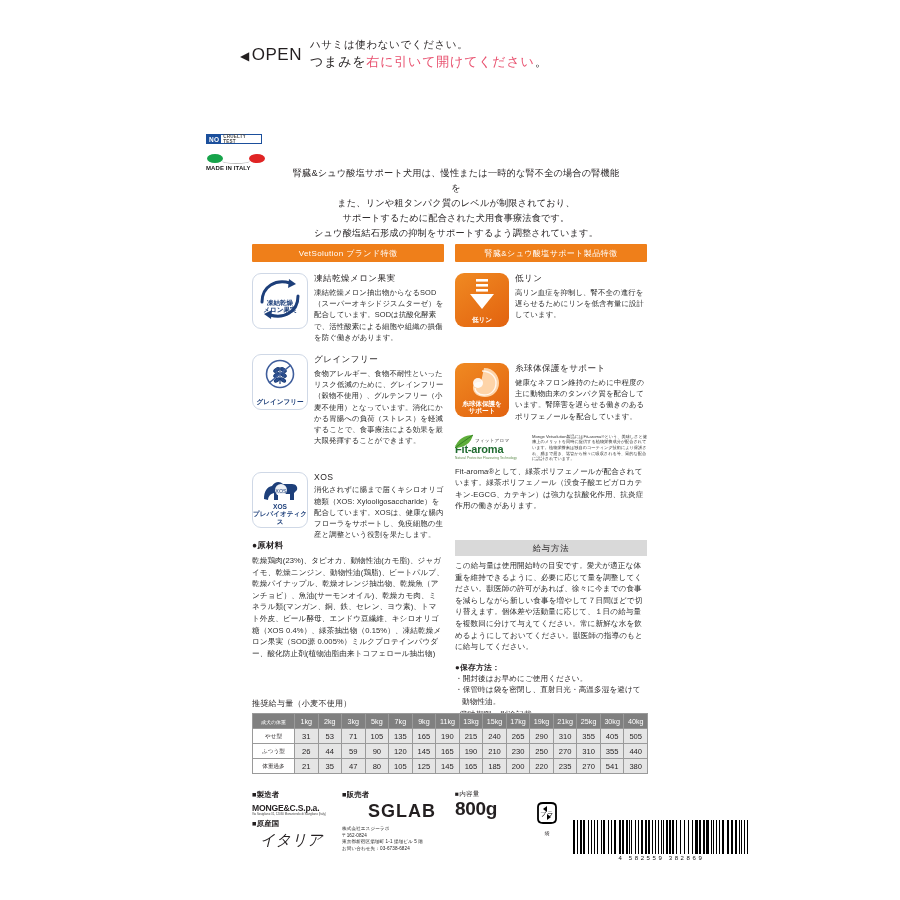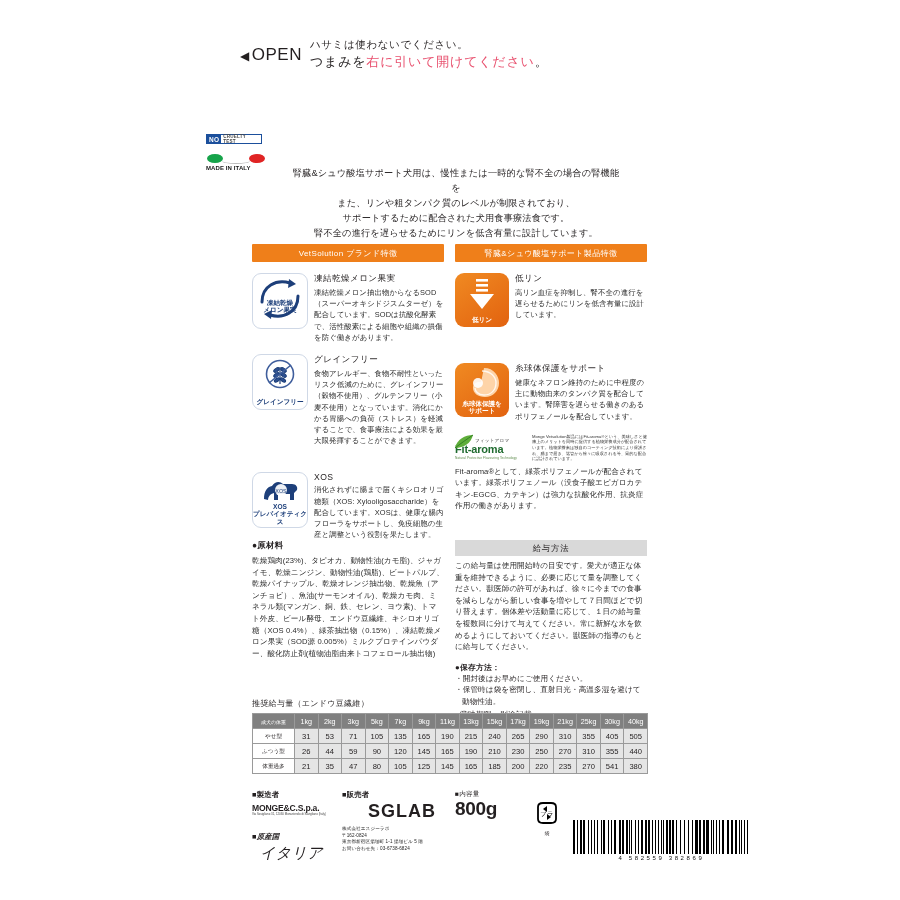--- a/index.html
+++ b/index.html
@@ -192,21 +192,21 @@
         <span class="dot red"></span>
       </div>
       <div class="italy-text">MADE IN ITALY</div>
     </div>
   </div>
 
   <div class="intro">
     <div>腎臓&amp;シュウ酸塩サポート犬用は、慢性または一時的な腎不全の場合の腎機能を</div>
     <div>また、リンや粗タンパク質のレベルが制限されており、</div>
     <div>サポートするために配合された犬用食事療法食です。</div>
-    <div>腎不全の進行を遅らせるためにリンを低含有量に設計しています。</div>
+    <div>シュウ酸塩結石形成の抑制をサポートするよう調整されています。</div>
   </div>
 
   <div class="features">
     <div class="feat-cols">
 
       <div class="feat-col">
         <div class="sec-head">VetSolution ブランド特徴</div>
 
         <div class="feat-item">
           <div class="icon-box blue">
@@ -337,21 +337,21 @@
       <div class="feed-body">この給与量は使用開始時の目安です。愛犬が適正な体重を維持できるように、必要に応じて量を調整してください。獣医師の許可があれば、徐々に今までの食事を減らしながら新しい食事を増やして７日間ほどで切り替えます。個体差や活動量に応じて、１日の給与量を複数回に分けて与えてください。常に新鮮な水を飲めるようにしておいてください。獣医師の指導のもとに給与してください。</div>
       <div class="store-head">●保存方法：</div>
       <div class="store-line">・開封後はお早めにご使用ください。</div>
       <div class="store-line">・保管時は袋を密閉し、直射日光・高温多湿を避けて</div>
       <div class="store-line indent">動物性油。</div>
       <div class="store-head" style="font-weight:normal;margin-top:2px;">●賞味期限：別途記載</div>
     </div>
   </div>
 
   <div class="table-wrap">
-    <div class="table-caption">推奨給与量（エンドウ豆繊維）</div>
+    <div class="table-caption">推奨給与量（小麦不使用）</div>
     <table class="feed">
       <colgroup>
           <col class="c0">
         </colgroup>
       <thead>
           <tr id="thead-row">
             <th class="first">成犬の体重</th>
             <th>1kg</th>
             <th>2kg</th>
             <th>3kg</th>
@@ -426,21 +426,21 @@
           </tr>
         </tbody>
     </table>
   </div>
 
   <div class="footer">
     <div class="f-col-a">
       <div class="f-head">■製造者</div>
       <div class="monge-name">MONGE&amp;C.S.p.a.</div>
       <div class="monge-fine">Via Savigliano 31, 12030 Monasterolo di Savigliano (Italy)</div>
-      <div class="f-head" style="margin-top:15px;font-style:italic;">■原産国</div>
+      <div class="f-head" style="margin-top:2px;">■原産国</div>
       <div class="country">イタリア</div>
     </div>
     <div class="f-col-b">
       <div class="f-head">■販売者</div>
       <div class="sglab">SGLAB</div>
       <div class="addr">
         <div>株式会社エスジーラボ</div>
         <div>〒162-0824</div>
         <div>東京都新宿区揚場町 1-1 揚場ビル 5 階</div>
         <div>お問い合わせ先：03-6738-6824</div>

